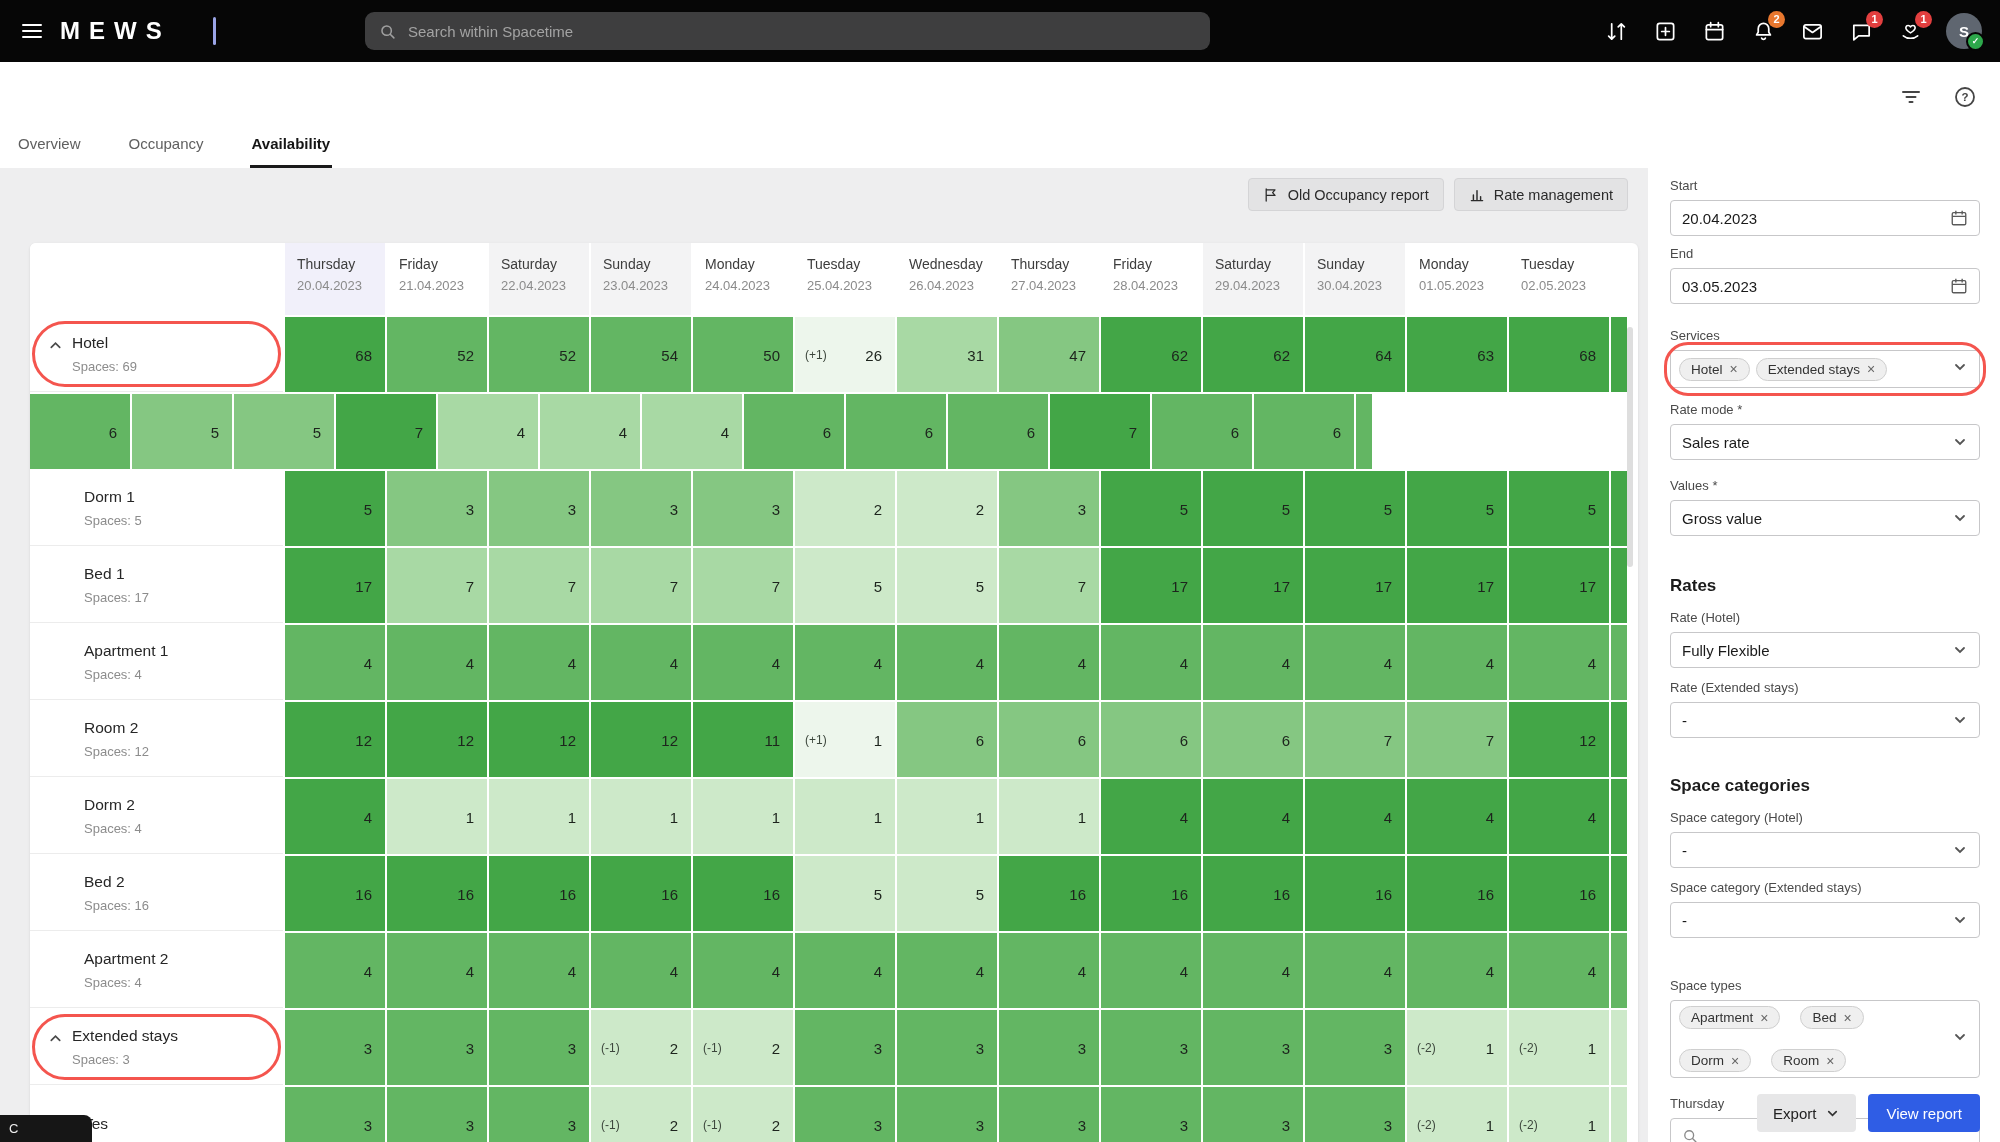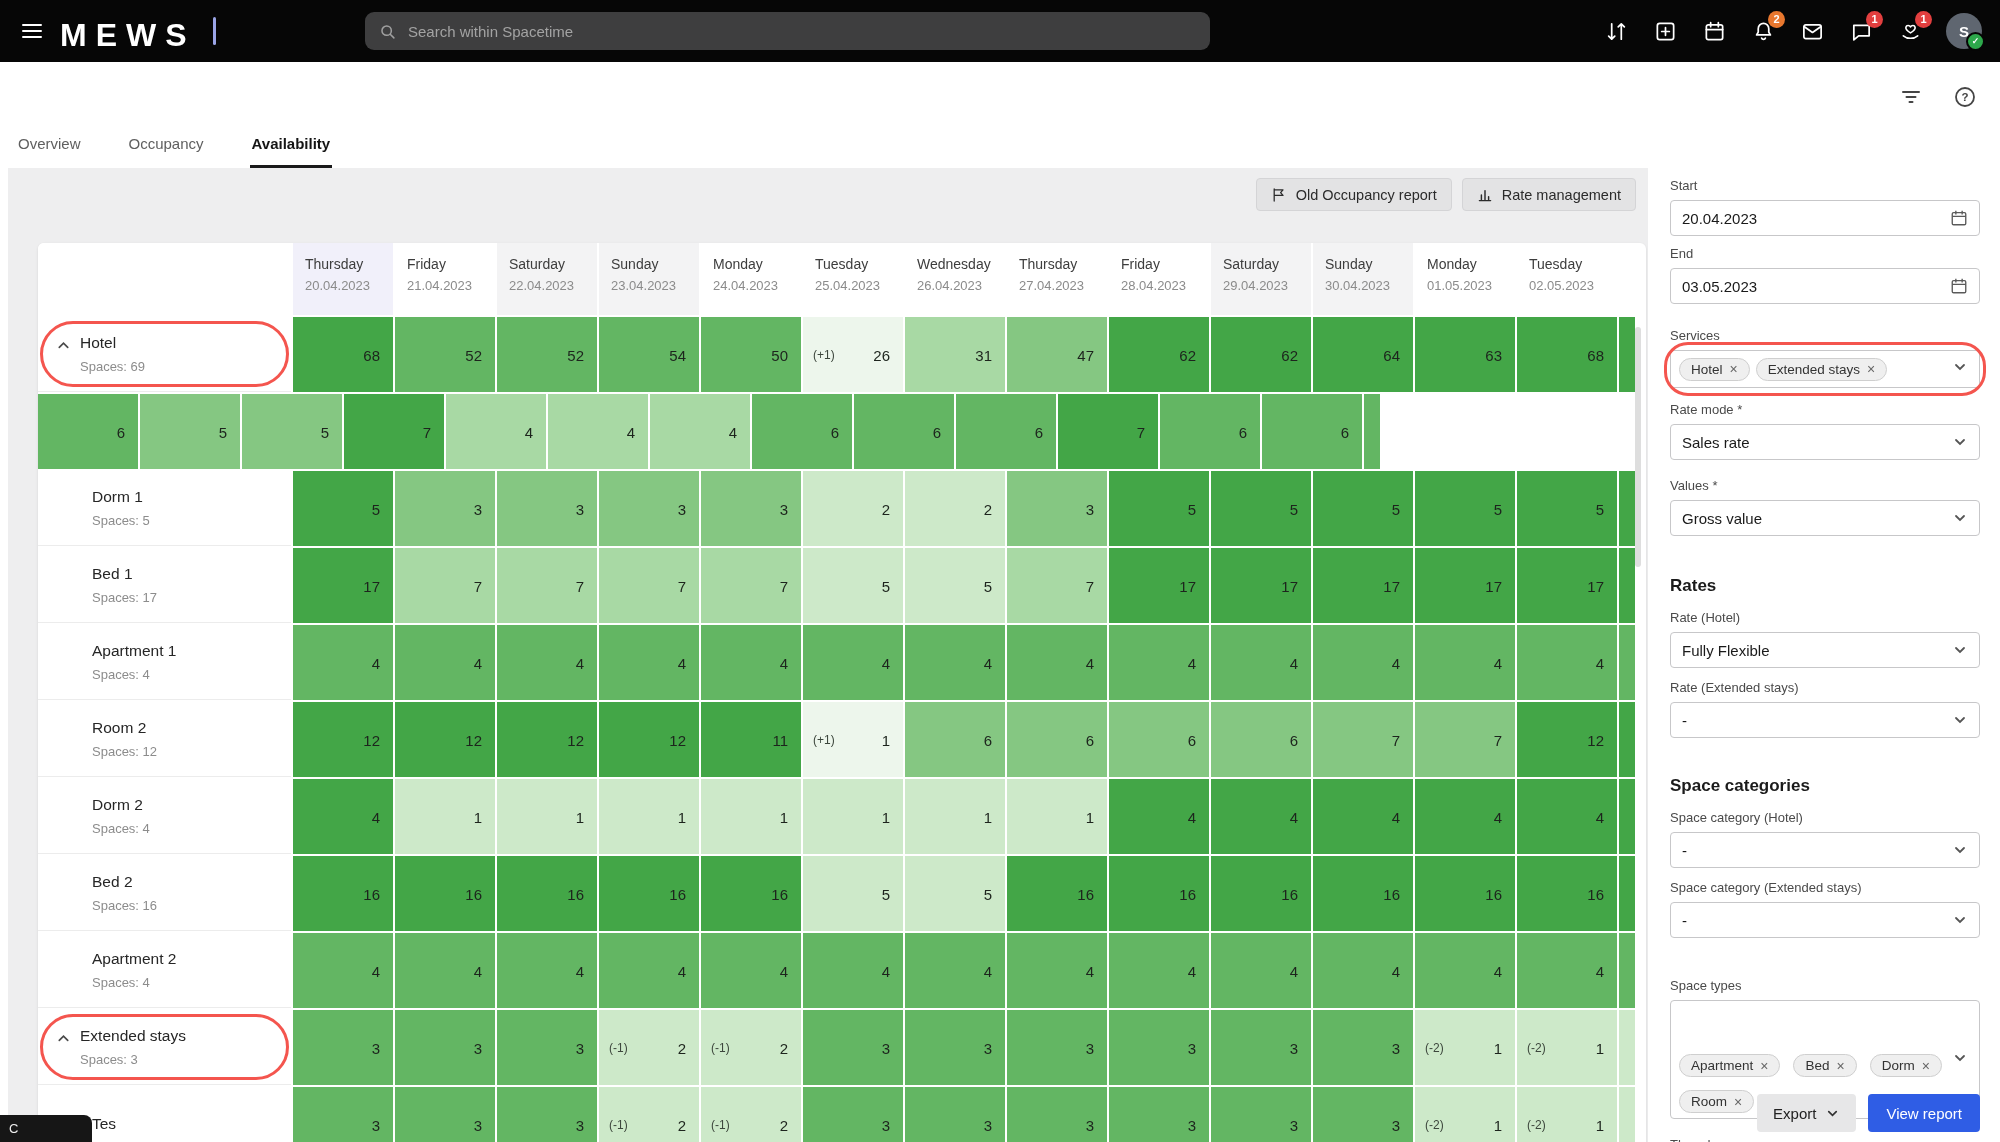--- a/index.html
+++ b/index.html
@@ -4,21 +4,21 @@
 <style>
   html,body{margin:0;padding:0;}
   body{
     width:2000px;height:1142px;position:relative;overflow:hidden;
     background:#ffffff;font-family:"Liberation Sans",sans-serif;
     -webkit-font-smoothing:antialiased;
   }
   
   .topbar{position:absolute;top:0;left:0;right:0;height:62px;background:#060606;z-index:30;}
   .tb-burger{position:absolute;left:20px;top:19px;width:24px;height:24px;color:#fff;cursor:pointer;}
-  .tb-logo{position:absolute;left:60px;top:17px;color:#fff;font-size:32px;font-weight:800;letter-spacing:9px;}
+  .tb-logo{position:absolute;left:60px;top:17px;color:#fff;font-size:24px;font-weight:800;letter-spacing:9px;}
   .tb-sep{position:absolute;left:213px;top:17px;width:3px;height:28px;background:#9aa4e6;border-radius:2px;}
   .tb-search{position:absolute;left:365px;top:12px;width:845px;height:38px;background:#3e3e3f;border-radius:9px;display:flex;align-items:center;padding:0 14px;box-sizing:border-box;}
   .tb-search svg{flex:0 0 auto;margin-right:10px;}
   .tb-search input{background:transparent;border:none;outline:none;color:#ddd;font-size:15px;width:100%;font-family:inherit;}
   .tb-search input::placeholder{color:#a3a3a3;}
   .tb-icons{position:absolute;right:18px;top:0;height:62px;display:flex;align-items:center;gap:23px;}
   .tb-ic{position:relative;width:26px;height:26px;color:#fff;display:flex;align-items:center;justify-content:center;cursor:pointer;}
   .badge{position:absolute;top:-7px;right:-9px;min-width:17px;height:17px;border-radius:9px;font-size:11px;line-height:17px;text-align:center;padding:0 4px;color:#fff;font-weight:700;box-sizing:border-box;}
   .badge.orange{background:#e8772e;}
   .badge.red{background:#e23f3f;}
@@ -26,21 +26,21 @@
   .avatar .check{position:absolute;bottom:-2px;right:-3px;width:15px;height:15px;border-radius:50%;background:#2da84b;border:2px solid #060606;color:#fff;font-size:9px;line-height:14px;text-align:center;}
   
   .page-header{position:absolute;top:62px;left:0;right:0;height:106px;background:#fff;z-index:20;}
   .page-title{position:absolute;left:16px;top:14px;font-size:21px;font-weight:700;color:#17181a;}
   .hdr-icons{position:absolute;right:24px;top:24px;display:flex;gap:32px;color:#454545;}
   .hdr-icons .hic{width:22px;height:22px;cursor:pointer;}
   .tabs{position:absolute;left:16px;bottom:0;display:flex;gap:44px;}
   .tab{padding:10px 2px 13px;font-size:15px;color:#5f5f5f;cursor:pointer;border-bottom:3px solid transparent;}
   .tab.active{color:#151515;font-weight:600;border-bottom-color:#1a1a1a;}
   
-  .report-area{position:absolute;top:168px;left:0;width:1648px;bottom:0;background:#eeeeef;overflow:hidden;margin-left:8px;}
+  .report-area{position:absolute;top:168px;left:0;width:1648px;bottom:0;background:#eeeeef;overflow:hidden;}
   .rep-actions{position:absolute;top:10px;right:20px;display:flex;gap:10px;}
   .rbtn{height:33px;display:flex;align-items:center;gap:9px;padding:0 14px;background:#e3e3e4;border:1px solid #d4d4d6;border-radius:4px;font-size:14.5px;color:#2b2b2b;cursor:pointer;}
   .table-card{position:absolute;left:30px;top:75px;width:1608px;height:1010px;background:#fff;border-radius:6px;box-shadow:0 1px 3px rgba(0,0,0,.10);overflow:hidden;}
   .t-row{display:flex;margin-bottom:2px;}
   .t-cell{margin-right:2px;flex:0 0 auto;box-sizing:border-box;}
   .t-labelhead{width:253px;height:72px;background:#fff;}
   .t-hcell{width:100px;height:72px;background:#fff;padding:13px 0 0 12px;}
   .t-hcell.weekend{background:#f3f3f4;}
   .t-hcell.today{background:#f1f0fa;}
   .t-sliver-head{width:16px;height:72px;background:#fff;margin-right:0;}
@@ -850,21 +850,21 @@
   <div class="sb-label mt12">Space category (Extended stays)</div>
   <div class="sb-select">
     <span>-</span>
     <svg width="16" height="16" viewBox="0 0 16 16" fill="none" stroke="#555" stroke-width="1.8" stroke-linecap="round">
         <path d="M4 6l4 4 4-4"></path>
       </svg>
   </div>
 
   <div class="sb-label mt40" style="margin-top:40px;">Space types</div>
   <div class="sb-multi">
-    <span id="space-type-chips" style="display:flex;gap:13px;flex-wrap:wrap;margin-top:48px;">
+    <span id="space-type-chips" style="display:flex;gap:20px;flex-wrap:wrap;">
         <span class="chip">
           <span>Apartment</span>
           <span class="chip-x">×</span>
         </span>
         <span class="chip">
           <span>Bed</span>
           <span class="chip-x">×</span>
         </span>
         <span class="chip">
           <span>Dorm</span>

